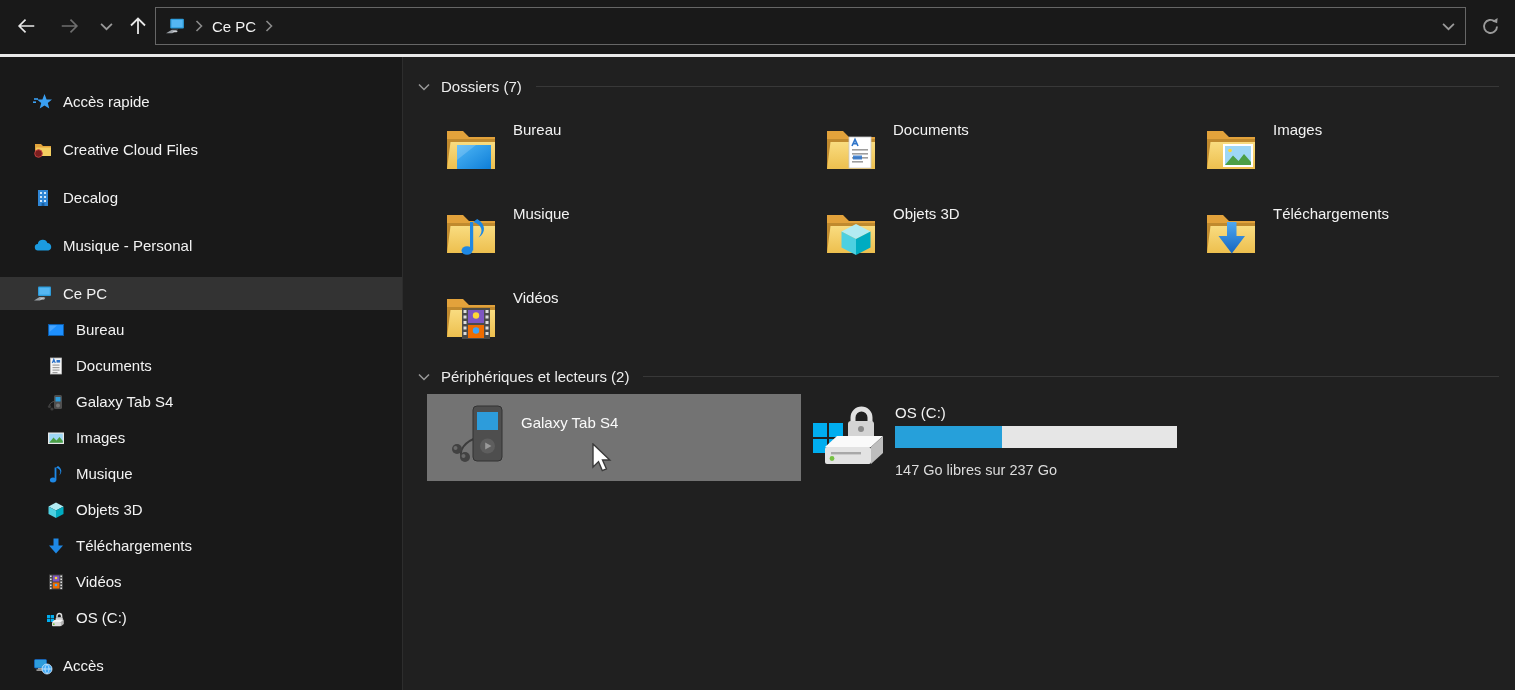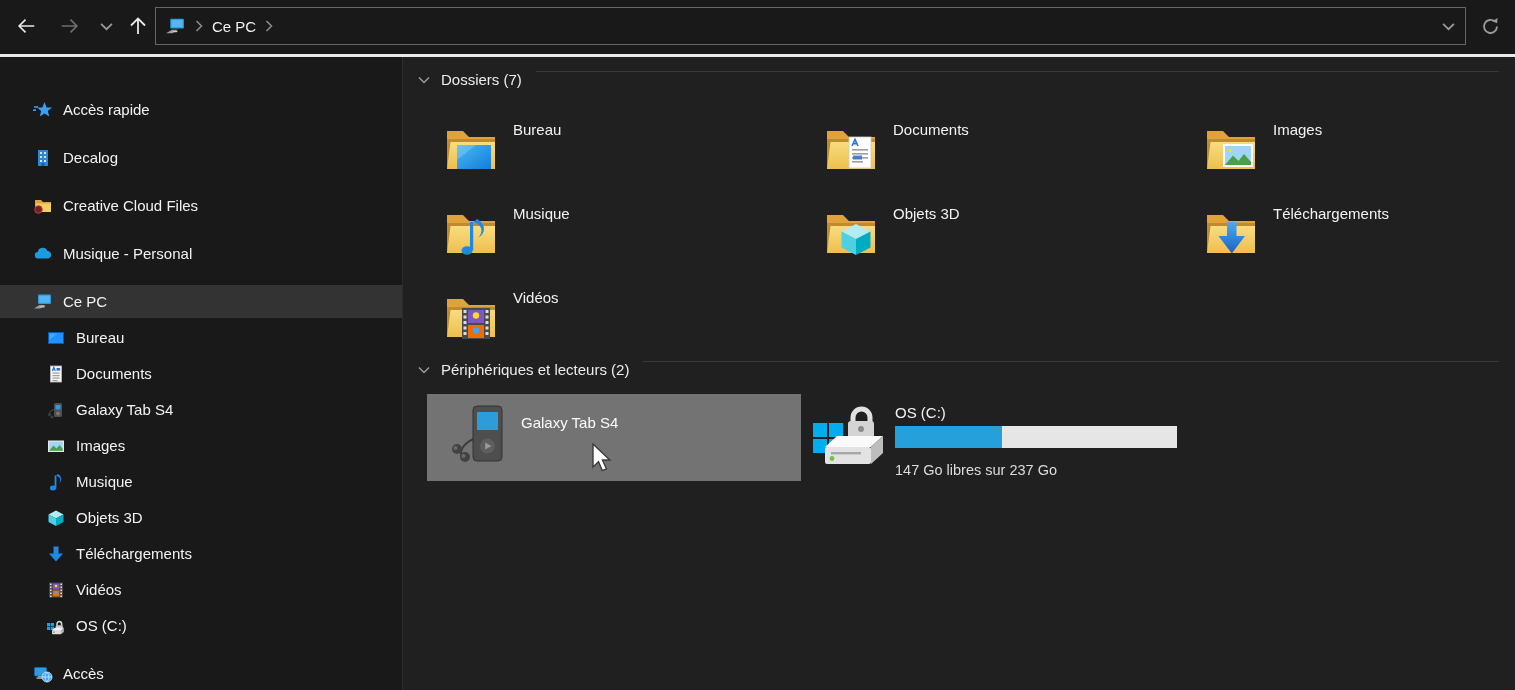--- a/index.html
+++ b/index.html
@@ -20,28 +20,28 @@
   .addressbar{position:absolute;left:155px;top:7px;right:49px;height:38px;
     border:1px solid #666;background:#191919;display:flex;align-items:center;box-sizing:border-box;}
   .crumb{display:flex;align-items:center;gap:9px;margin-left:9px;font-size:15px;color:#f2f2f2;}
   .addr-dd{margin-left:auto;width:34px;height:100%;display:flex;align-items:center;justify-content:center;}
   .refresh-btn{position:absolute;right:4px;top:7px;width:42px;height:38px;display:flex;align-items:center;justify-content:center;}
   
   .sidebar{position:absolute;left:0;top:57px;bottom:0;width:403px;background:#191919;
     border-right:1px solid #2d2d2d;box-sizing:border-box;padding-top:28px;}
   .s-item{display:flex;align-items:center;height:33px;font-size:15px;color:#f2f2f2;cursor:default;}
   .lvl0{padding-left:33px;margin-top:15px;}
-  .sidebar .s-item:first-child{margin-top:8px;}
+  .sidebar .s-item:first-child{margin-top:0;}
   .lvl1{padding-left:46px;margin-top:3px;}
   .s-item.selected{background:#333333;}
   .s-ic{width:20px;height:20px;margin-right:10px;flex:none;}
   
   .main{position:absolute;left:403px;top:57px;right:0;bottom:0;background:#202020;
     padding:14px 16px 0 12px;box-sizing:border-box;}
-  .sec-hdr{display:flex;height:30px;font-size:15px;color:#ececec;}
+  .sec-hdr{display:flex;align-items:center;height:30px;font-size:15px;color:#ececec;}
   .sec-chev{width:14px;height:14px;margin:2px 10px 0 2px;flex:none;}
   .sec-rule{flex:1;height:1px;background:#383838;margin-left:14px;}
   .grid{display:grid;grid-template-columns:repeat(3,380px);grid-auto-rows:84px;margin:8px 0 0 12px;}
   .grid.devices{grid-auto-rows:87px;margin-top:3px;}
   .tile{width:374px;height:80px;display:flex;box-sizing:border-box;cursor:default;}
   .devices .tile{height:87px;}
   .tile.selected-tile{background:#737373;}
   .f-ic{width:56px;height:60px;margin:10px 0 0 16px;flex:none;}
   .t-lb{margin-left:14px;padding-top:12px;font-size:15px;color:#f2f2f2;}
   .g-ic{width:58px;height:72px;margin:7px 0 0 22px;flex:none;}
@@ -159,44 +159,44 @@
           <rect x="1" y="6.2" width="4" height="1.6" fill="#3AA0F3"></rect>
           <rect x="0" y="9.4" width="3" height="1.6" fill="#3AA0F3"></rect>
         </svg>
     </span>
     <span class="s-lb">Accès rapide</span>
   </div>
 
   <div class="s-item lvl0">
     <span class="s-ic">
       <svg viewBox="0 0 20 20">
+          <path d="M2 4 h6 l2 2 h8 v10 H2 Z" fill="#E2A33B"></path>
+          <path d="M2 16 L3.2 7.5 H18 V16 Z" fill="#F3CE60"></path>
+          <circle cx="5.5" cy="13.5" r="3.8" fill="#7A1F1F" stroke="#C24040" stroke-width="1"></circle>
+        </svg>
+    </span>
+    <span class="s-lb">Creative Cloud Files</span>
+  </div>
+
+  <div class="s-item lvl0">
+    <span class="s-ic">
+      <svg viewBox="0 0 20 20">
           <rect x="5" y="2" width="10" height="16" fill="#2F86D6"></rect>
           <g fill="#cfe6fa">
             <rect x="7" y="4" width="2" height="2"></rect>
             <rect x="11" y="4" width="2" height="2"></rect>
             <rect x="7" y="8" width="2" height="2"></rect>
             <rect x="11" y="8" width="2" height="2"></rect>
             <rect x="7" y="12" width="2" height="2"></rect>
             <rect x="11" y="12" width="2" height="2"></rect>
           </g>
           <rect x="8.6" y="15" width="2.8" height="3" fill="#1a5fa0"></rect>
         </svg>
     </span>
     <span class="s-lb">Decalog</span>
-  </div>
-
-  <div class="s-item lvl0">
-    <span class="s-ic">
-      <svg viewBox="0 0 20 20">
-          <path d="M2 4 h6 l2 2 h8 v10 H2 Z" fill="#E2A33B"></path>
-          <path d="M2 16 L3.2 7.5 H18 V16 Z" fill="#F3CE60"></path>
-          <circle cx="5.5" cy="13.5" r="3.8" fill="#7A1F1F" stroke="#C24040" stroke-width="1"></circle>
-        </svg>
-    </span>
-    <span class="s-lb">Creative Cloud Files</span>
   </div>
 
   <div class="s-item lvl0">
     <span class="s-ic">
       <svg viewBox="0 0 20 20">
           <path d="M15.5 14.5 H5.2 a3.2 3.2 0 0 1 -.4-6.4 a5 5 0 0 1 9.6-1.2 a3.9 3.9 0 0 1 1.1 7.6 z" fill="#1B9BE0"></path>
         </svg>
     </span>
     <span class="s-lb">Musique - Personal</span>
   </div>

